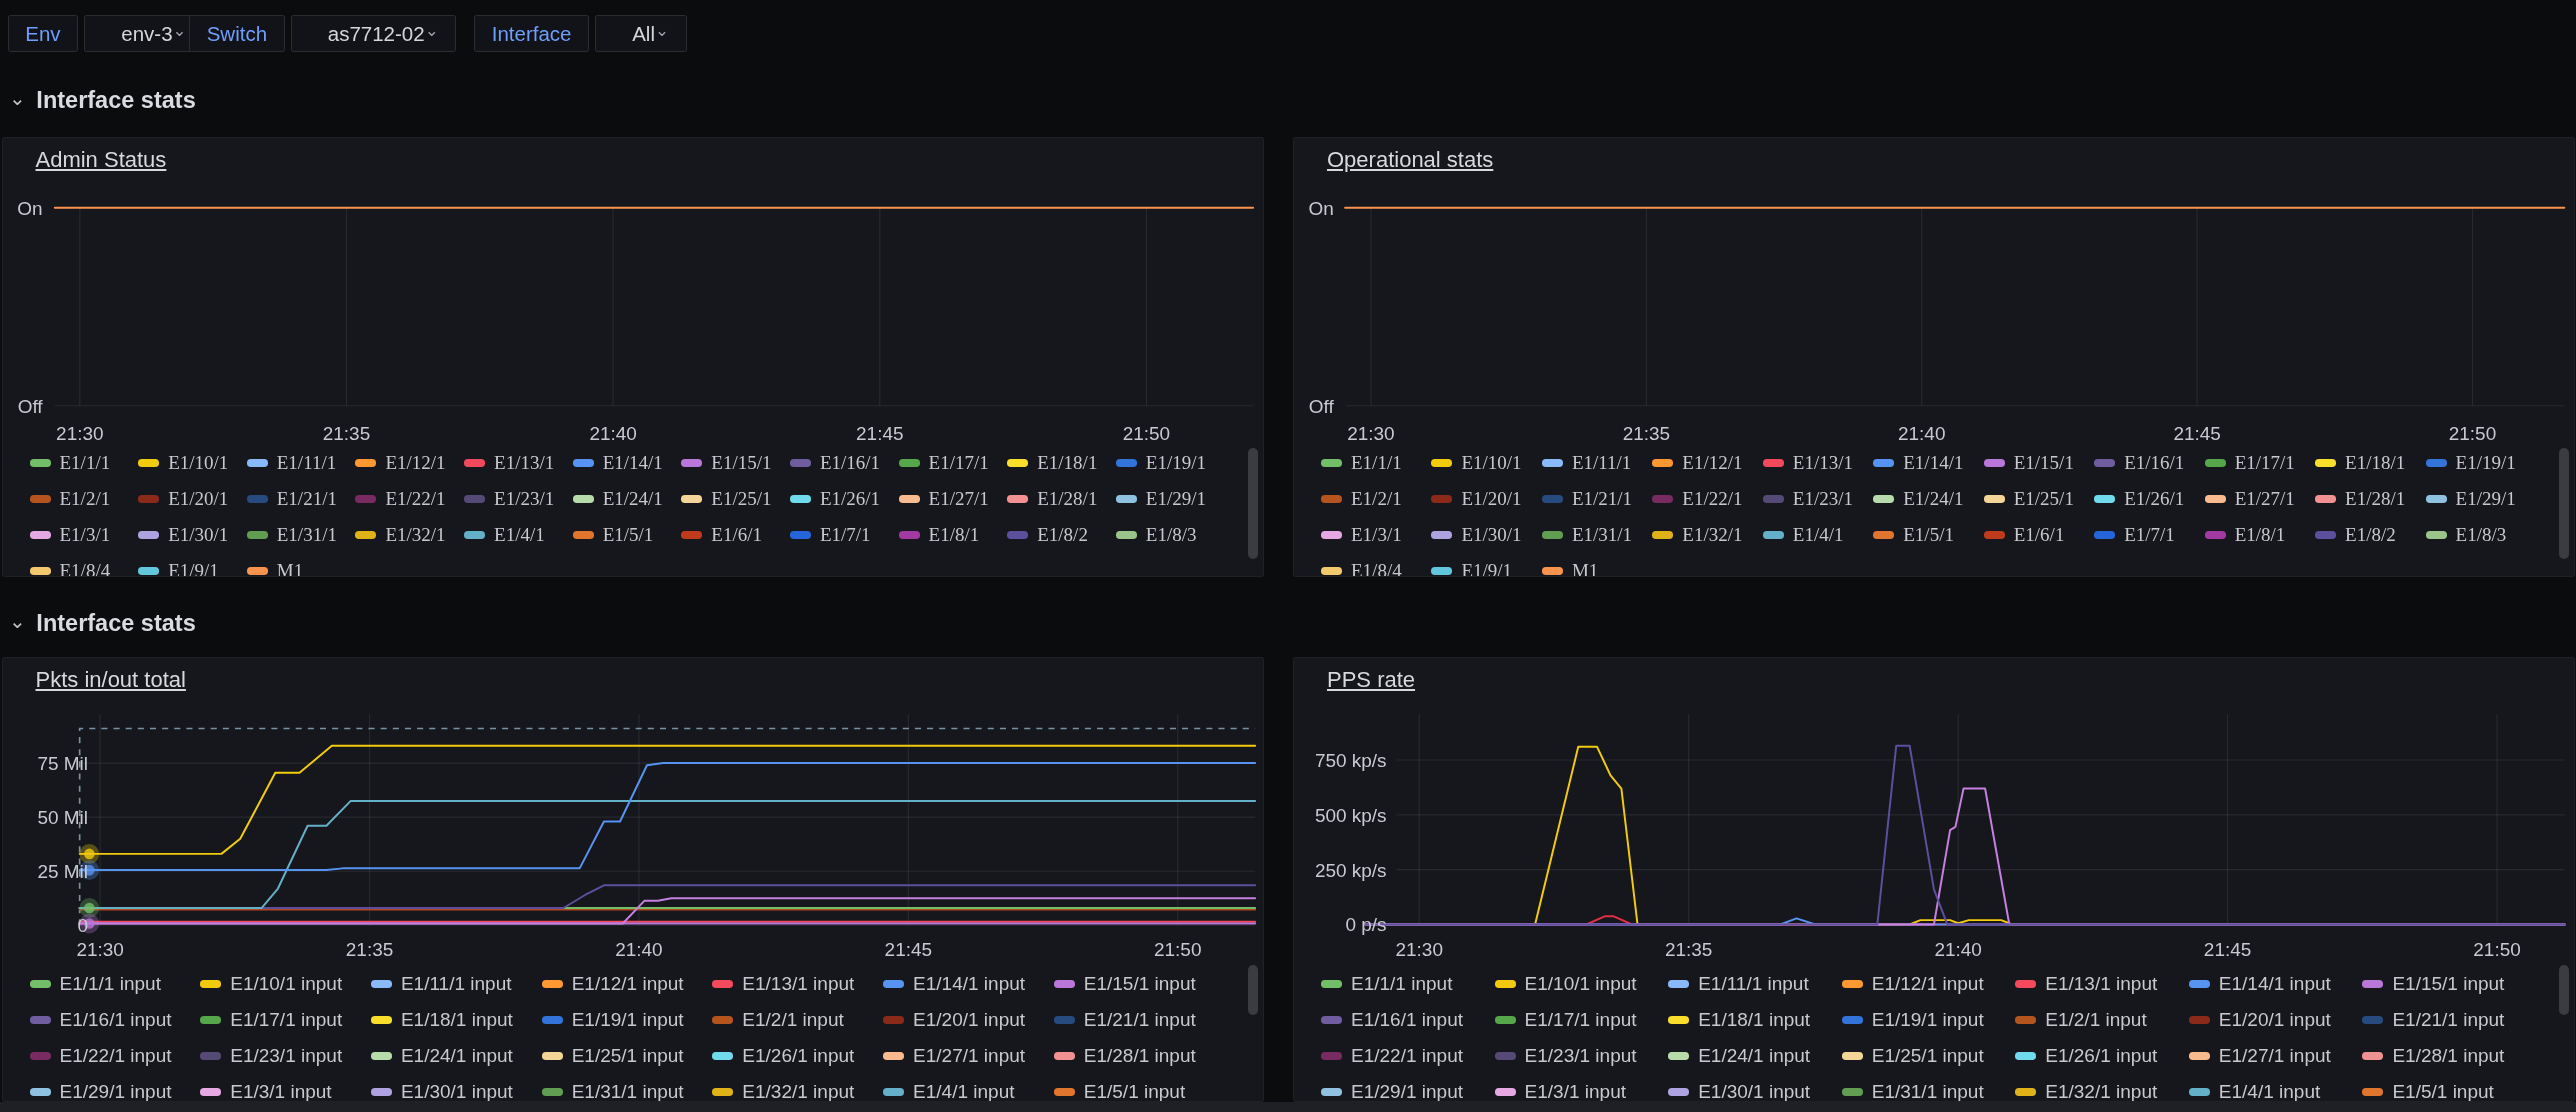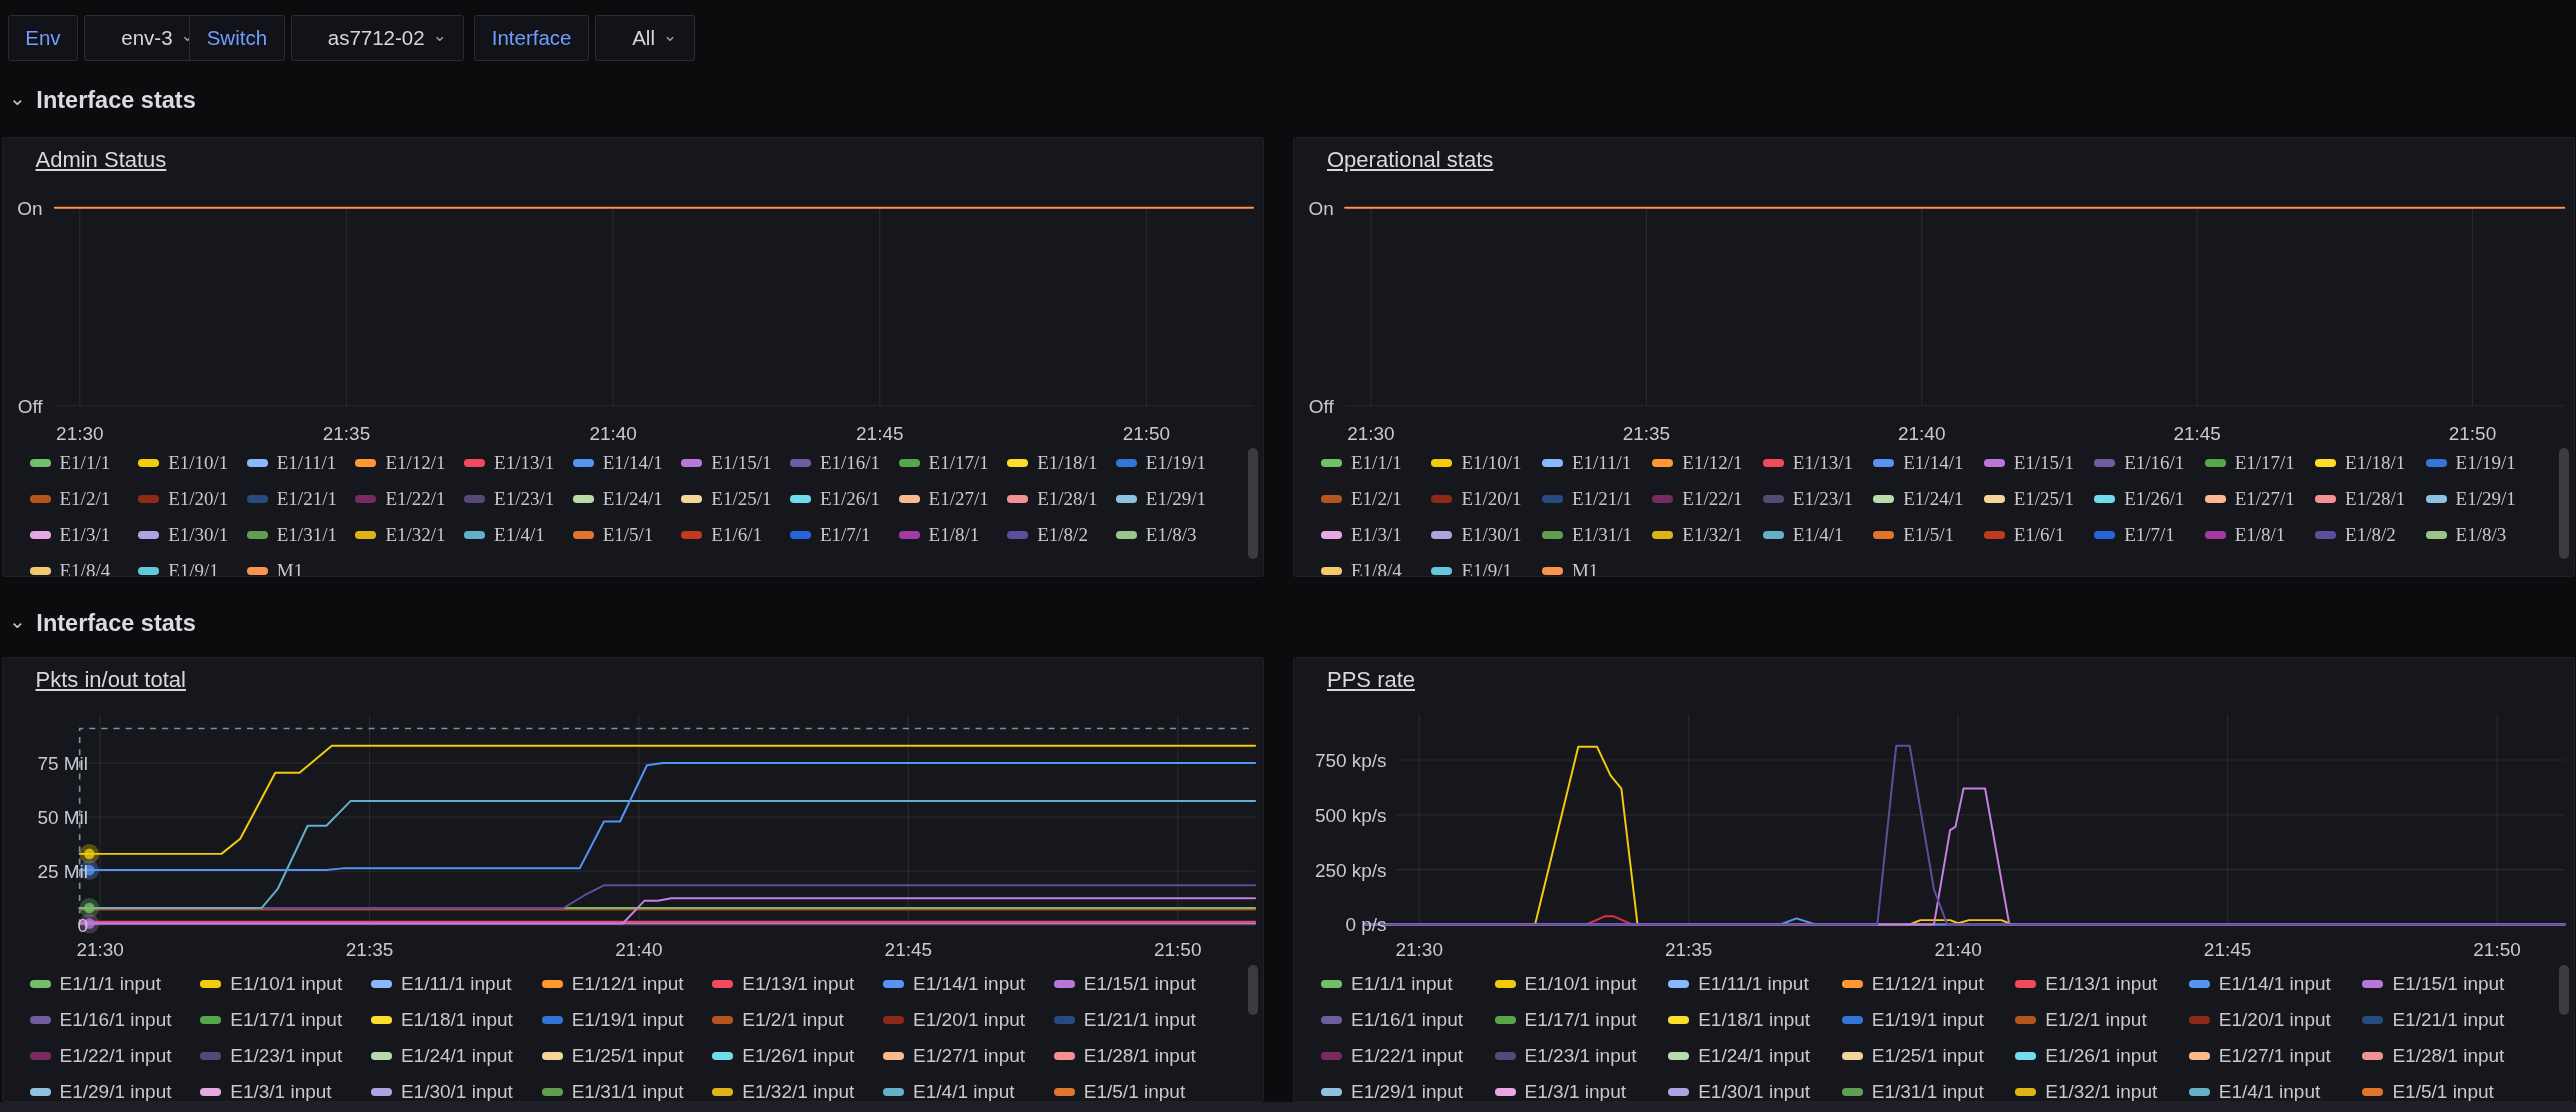--- a/index.html
+++ b/index.html
@@ -5,26 +5,26 @@
   html,body{margin:0;padding:0;}
   body{
     width:2576px;height:1113px;overflow:hidden;position:relative;
     background:#0B0C0E;
     font-family:"Liberation Sans", sans-serif;
     -webkit-font-smoothing:antialiased;
   }
   .topbar{position:absolute;left:0;top:0;width:2576px;height:73px;}
   .var-group{position:absolute;top:15px;height:46px;display:flex;gap:6px;}
   .var-label,.var-value{
-    box-sizing:border-box;height:46px;display:flex;align-items:center;
+    box-sizing:border-box;height:37px;display:flex;align-items:center;
     border:0.8px solid #2B2D33;border-radius:2.3px;background:#121318;
     font-size:20.5px;padding:0 16.7px;white-space:nowrap;
   }
   .var-label{color:#6E9FFF;font-weight:500;}
-  .var-value{color:#D5D6DB;gap:8px;cursor:pointer;padding-left:36px;}
+  .var-value{color:#D5D6DB;gap:0;cursor:pointer;padding-left:36px;}
   .caret{color:#9DA0A8;font-size:16.7px;line-height:1;transform:translateY(-2.3px);}
   .section-header{
     position:absolute;left:9px;display:flex;align-items:center;gap:10.6px;
     height:35px;color:#DADCE1;font-size:23.5px;font-weight:700;cursor:pointer;
   }
   .section-chevron{color:#C2C4CA;font-size:20px;font-weight:400;transform:translateY(-3px);}
   .panel{
     position:absolute;box-sizing:border-box;background:#16171C;
     border:0.8px solid #202127;border-radius:2.3px;overflow:hidden;
   }

